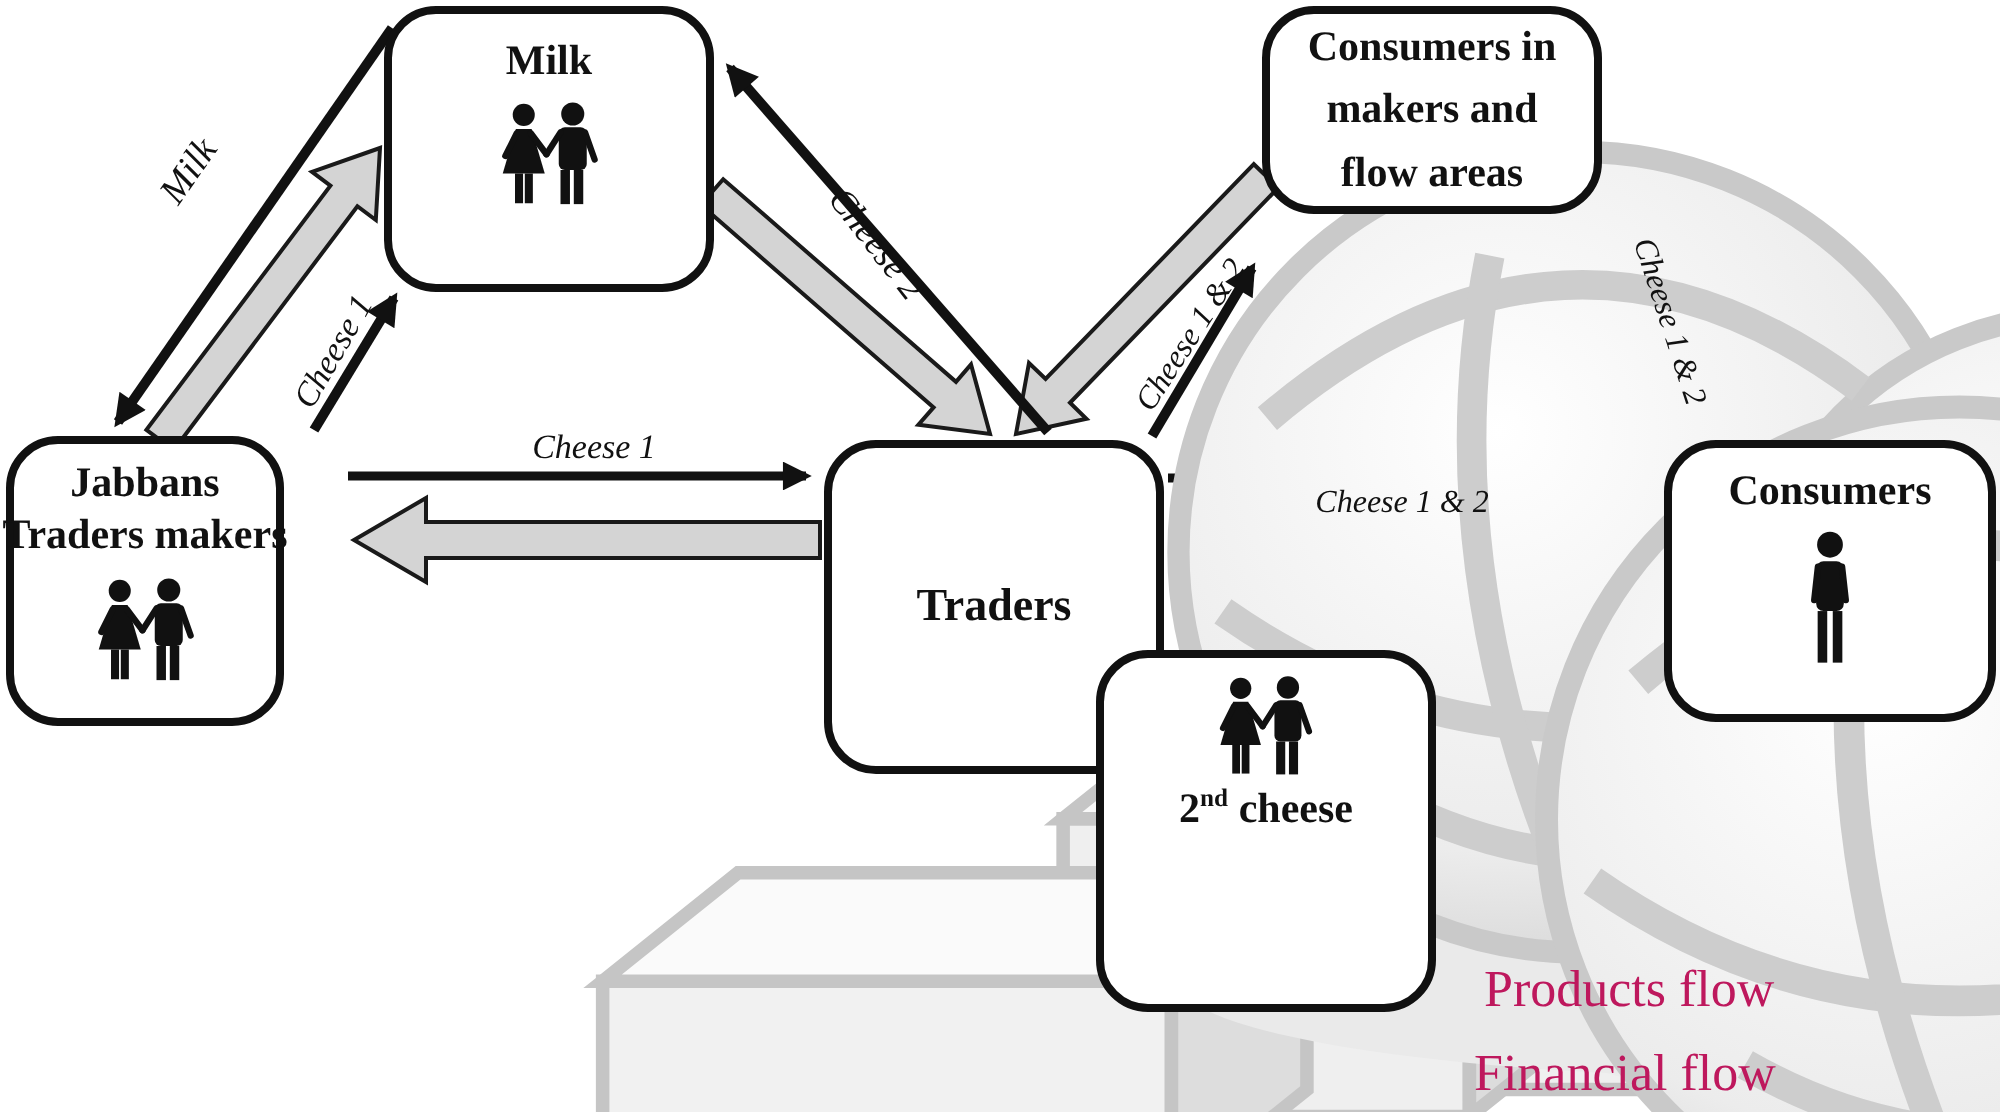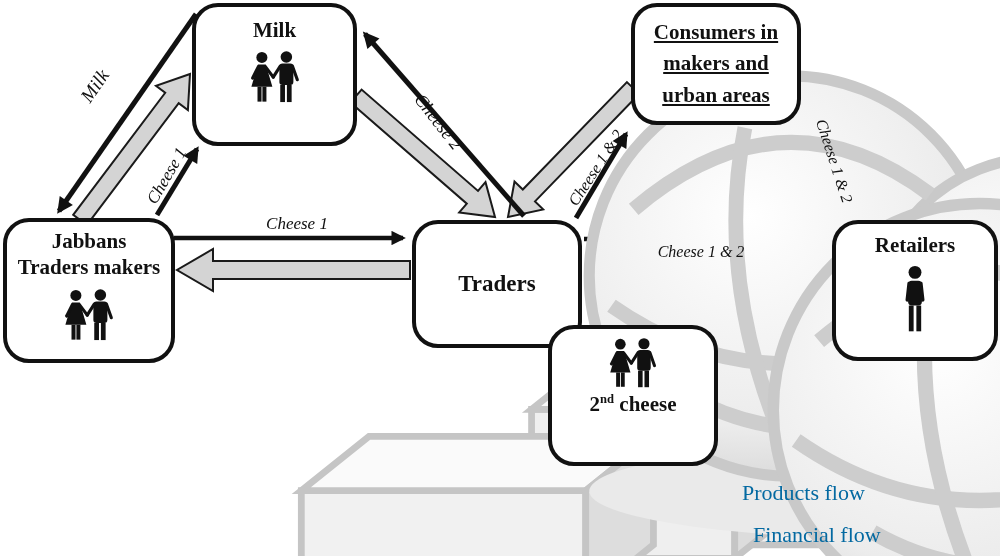--- a/index.html
+++ b/index.html
@@ -18,47 +18,47 @@
   .prod-arrow.thin{stroke-width:4.5;}
   .arrowhead{fill:var(--product-flow);}
   .fin-arrow{fill:var(--financial-flow-fill);stroke:var(--financial-flow-stroke);stroke-width:2;stroke-linejoin:miter;}
 
   .box{
     position:absolute;box-sizing:border-box;background:#ffffff;border:4px solid #111;
     border-radius:26px;z-index:2;display:flex;flex-direction:column;align-items:center;
   }
   .box-title{font-weight:bold;font-size:21px;line-height:1.25;text-align:center;color:#111;white-space:nowrap;}
   #box-milk{left:192px;top:3px;width:165px;height:143px;padding-top:10px;}
-  #box-consumers{left:631px;top:3px;width:170px;height:122px;justify-content:center;text-decoration:underline;}
+  #box-consumers{left:631px;top:3px;width:170px;height:104px;justify-content:center;}
   #box-consumers .box-title{line-height:1.5;}
-  #box-jabbans{left:3px;top:218px;width:172px;height:145px;padding-top:6px;}
-  #box-traders{left:412px;top:220px;width:170px;height:128px;justify-content:center;}
+  #box-jabbans{left:3px;top:218px;width:139px;height:145px;padding-top:6px;}
+  #box-traders{left:412px;top:220px;width:170px;height:167px;justify-content:center;}
   #box-traders .box-title{font-size:23px;}
   #box-retailers{left:832px;top:220px;width:166px;height:141px;padding-top:8px;}
-  #box-processing{left:548px;top:325px;width:170px;height:141px;padding-top:8px;z-index:2;}
+  #box-processing{left:548px;top:325px;width:170px;height:181px;padding-top:8px;z-index:2;}
   .box .icon{margin-top:7px;flex:0 0 auto;}
   .icon svg{display:block;}
   .person-fill{fill:#111;}
   .person-stroke{stroke:#111;stroke-width:3.6;stroke-linecap:round;fill:none;}
 
   .edge-label{
     position:absolute;z-index:3;font-style:italic;font-size:17px;color:#111;
     white-space:nowrap;transform-origin:center;
   }
   #lbl-milk{left:95px;top:86px;transform:translate(-50%,-50%) rotate(-55deg);font-size:19px;}
   #lbl-cheese1-left{left:167px;top:176px;transform:translate(-50%,-50%) rotate(-60deg);}
   #lbl-cheese2{left:438px;top:122px;transform:translate(-50%,-50%) rotate(52deg);font-size:18px;}
   #lbl-cheese12-mid{left:596px;top:168px;transform:translate(-50%,-50%) rotate(-57deg);font-size:16px;}
   #lbl-cheese12-right{left:834px;top:161px;transform:translate(-50%,-50%) rotate(72deg);font-size:16px;}
   #lbl-cheese1-bottom{left:297px;top:224px;transform:translate(-50%,-50%);}
   #lbl-cheese12-bottom{left:701px;top:252px;transform:translate(-50%,-50%);font-size:16px;}
 
-  .legend-text{position:absolute;z-index:3;font-size:22px;color:#0369a1;white-space:nowrap;}
+  .legend-text{position:absolute;z-index:3;font-size:26px;color:#be185d;white-space:nowrap;}
   #legend-products{left:742px;top:480px;}
-  #legend-financial{left:737px;top:522px;margin-left:16px;}
+  #legend-financial{left:737px;top:522px;}
   sup{font-size:0.6em;}
 </style>
 </head>
 <body>
 
 <div id="canvas">
 
   <svg id="arrow-layer" width="1000" height="556" viewBox="0 0 1000 556">
     <defs>
       <marker id="mArrow" viewBox="0 0 10 10" refX="8" refY="5" markerWidth="3.6" markerHeight="3.2" orient="auto">
@@ -142,21 +142,21 @@
           <path d="M38,17.5 L30,30"></path>
             <path d="M52,17.5 L57.5,33"></path>
         </g>
       </svg>
     </span>
   </div>
 
   <div class="box" id="box-consumers">
     <div class="box-title">Consumers in</div>
     <div class="box-title">makers and</div>
-    <div class="box-title">urban areas</div>
+    <div class="box-title">flow areas</div>
   </div>
 
   <div class="box" id="box-jabbans">
     <div class="box-title">Jabbans</div>
     <div class="box-title">Traders makers</div>
     <span class="icon">
       <svg viewBox="0 0 64 62" width="56" height="56">
         <g class="person-fill">
           <circle cx="17" cy="7.5" r="6.3"></circle>
           <path d="M12.5,15.5 L21.5,15.5 L29,41 L5,41 Z"></path>
@@ -175,21 +175,21 @@
         </g>
       </svg>
     </span>
   </div>
 
   <div class="box" id="box-traders">
     <div class="box-title">Traders</div>
   </div>
 
   <div class="box" id="box-retailers">
-    <div class="box-title">Retailers</div>
+    <div class="box-title">Consumers</div>
     <span class="icon">
       <svg viewBox="0 0 30 76" width="28" height="70">
         <g class="person-fill">
           <circle cx="15" cy="8" r="7"></circle>
           <rect x="7.5" y="17" width="15" height="27" rx="4"></rect>
           <rect x="8.3" y="44" width="5.2" height="28"></rect>
           <rect x="16.5" y="44" width="5.2" height="28"></rect>
         </g>
         <g class="person-stroke">
           <path d="M8.5,20 L6.5,38"></path>

